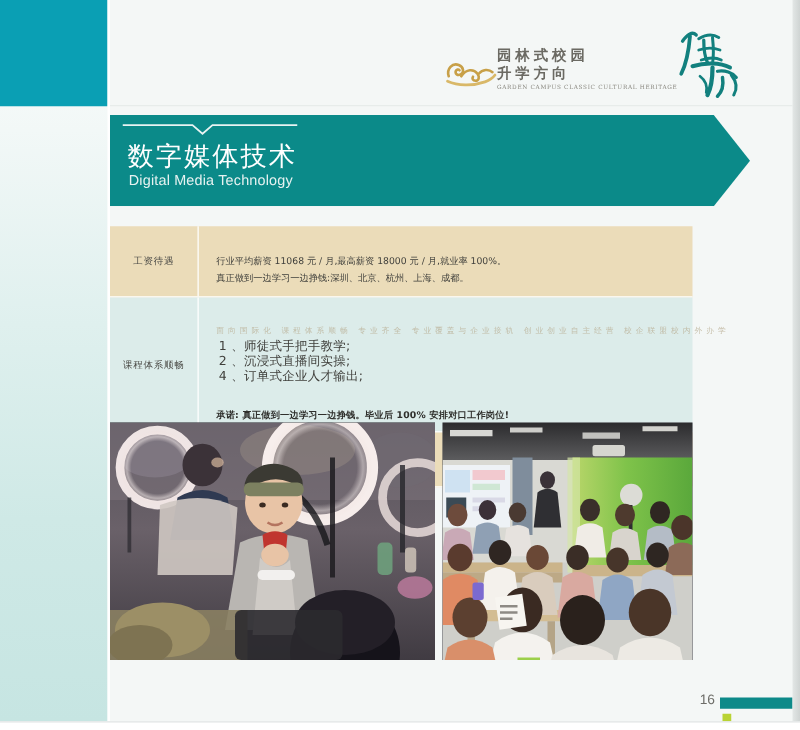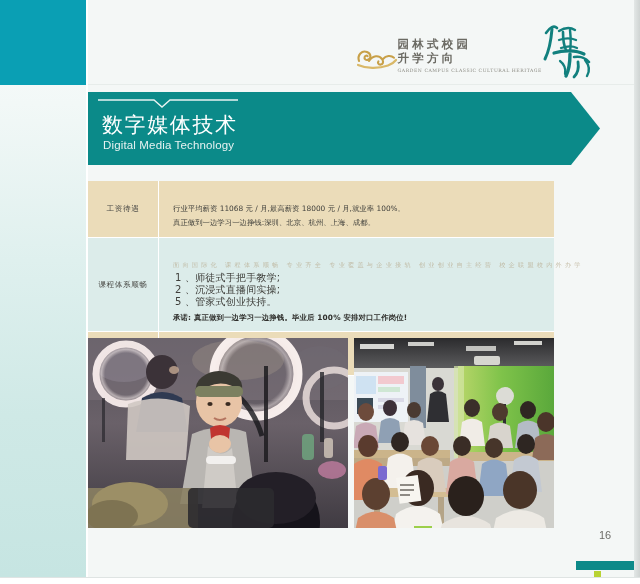--- a/index.html
+++ b/index.html
@@ -123,39 +123,39 @@
     line-height: 9px; opacity: .75; white-space: nowrap;
     overflow: hidden; filter: blur(0.4px);
   }
 
   .num-list { list-style: none; margin: 3px 0 0 2px; }
   .num-list li {
     font-size: 10px; color: #3f3f3b; line-height: 12.2px;
     letter-spacing: 0.2px;
   }
   .promise {
-    margin-top: 3px; font-size: 7.4px; color: #2f2f2c;
+    margin-top: 17px; font-size: 7.4px; color: #2f2f2c;
     font-weight: bold; letter-spacing: 0.15px;
   }
 
   
   .photos {
     position: absolute; left: 88px; top: 338px;
     width: 466px; height: 190px;
     display: flex; gap: 6px;
   }
   .photo { position: relative; overflow: hidden; background: #2b2b30; }
   .photo-left  { width: 260px; height: 190px; }
   .photo-right { width: 200px; height: 190px; }
   .photo svg { display: block; width: 100%; height: 100%; }
 
   
   .footer {
     position: absolute; right: 6px; bottom: 14px;
-    display: flex; align-items: center; gap: 16px; flex-direction: column;
+    display: flex; align-items: flex-start; gap: 4px;
   }
   .page-num {
     font-size: 11px; color: #6d6d68; font-family: "Liberation Sans", sans-serif;
     position: relative; top: -4px;
   }
   .page-bar { width: 58px; height: 9px; background: #0d8a89; }
   .page-dot {
     position: absolute; left: 18px; bottom: -8px;
     width: 7px; height: 7px; background: #b9d334;
   }
@@ -227,21 +227,21 @@
       </div>
     </div>
 
     <div class="row cyan">
       <div class="cell-label">课程体系顺畅</div>
       <div class="cell-body">
         <div class="ghost-line">面向国际化 课程体系顺畅 专业齐全 专业覆盖与企业接轨 创业创业自主经营 校企联盟校内外办学</div>
         <ul class="num-list">
           <li>1 、师徒式手把手教学;</li>
           <li>2 、沉浸式直播间实操;</li>
-          <li>5 、管家式创业扶持。</li>
+          <li>4 、订单式企业人才输出;</li>
         </ul>
         <div class="promise">承诺: 真正做到一边学习一边挣钱。毕业后 100% 安排对口工作岗位!</div>
       </div>
     </div>
 
     <div class="row tan">
       <div class="cell-label">升学方向</div>
       <div class="cell-body">
         <p>数字媒体技术、虚拟现实技术运用、数字应用。</p>
       </div>

